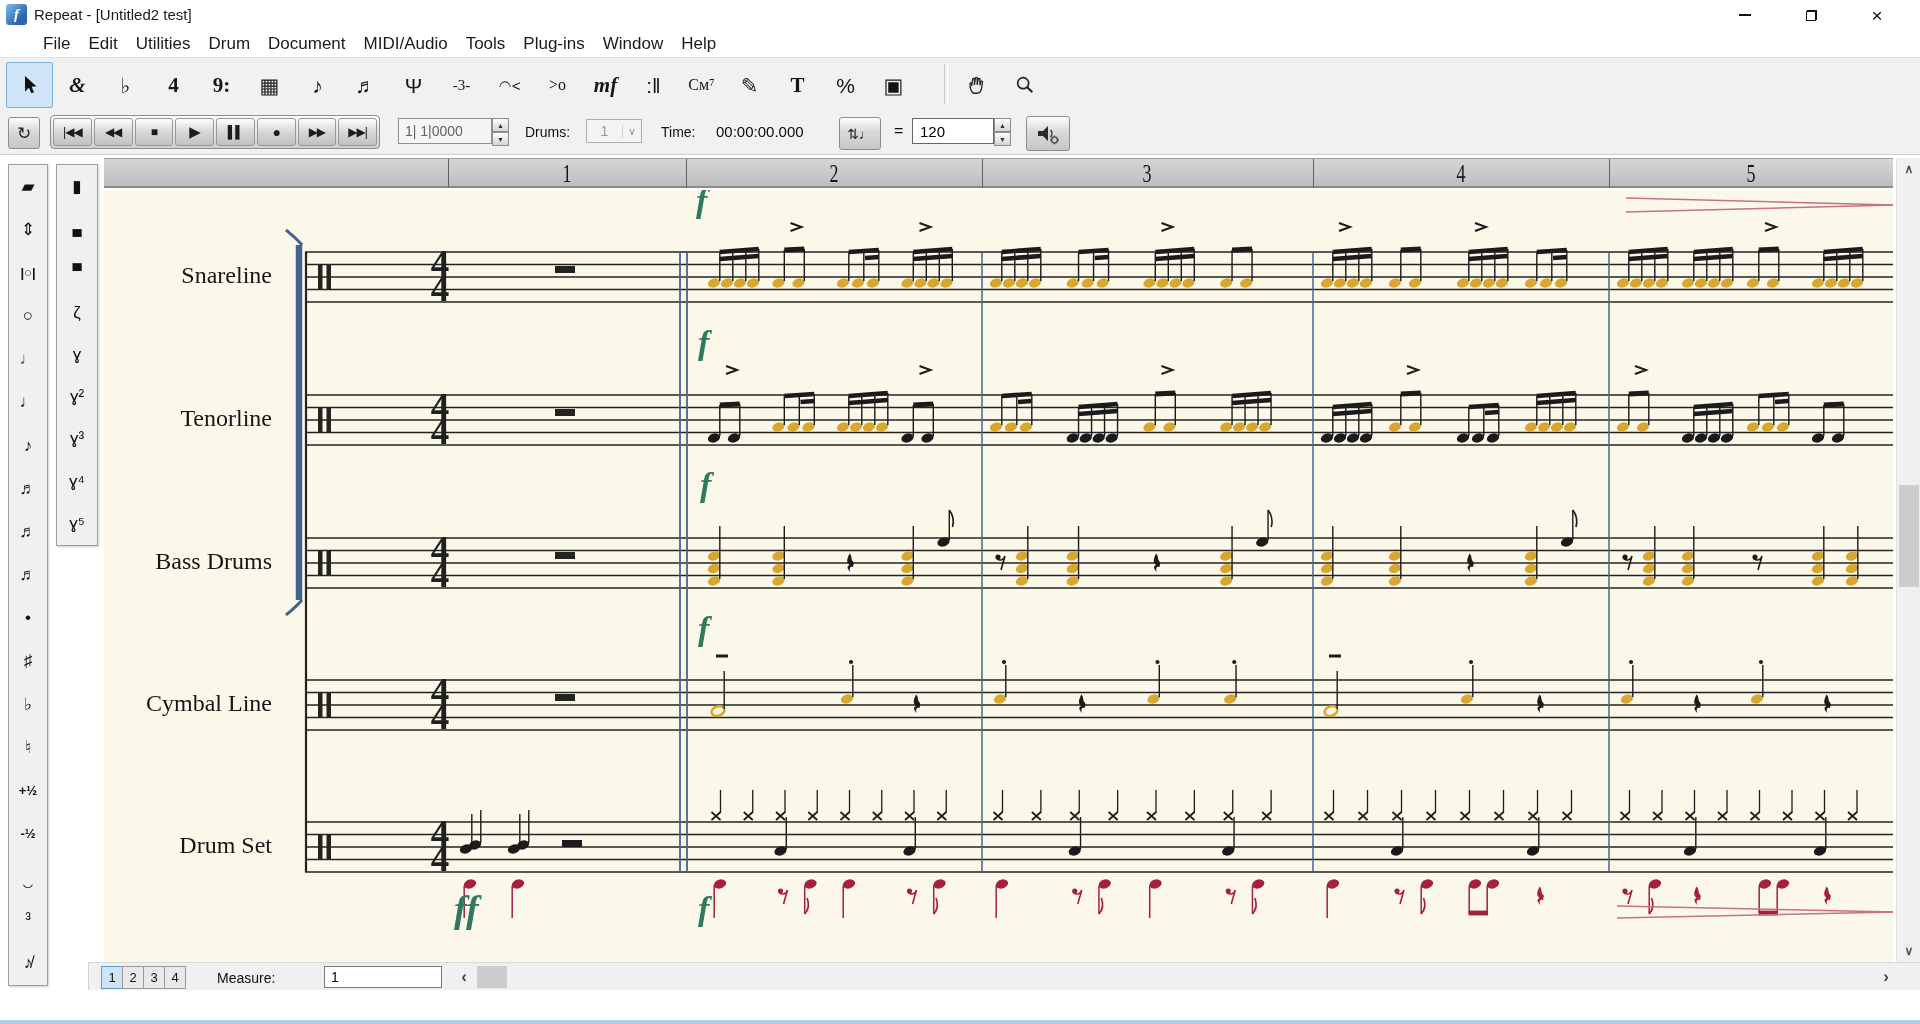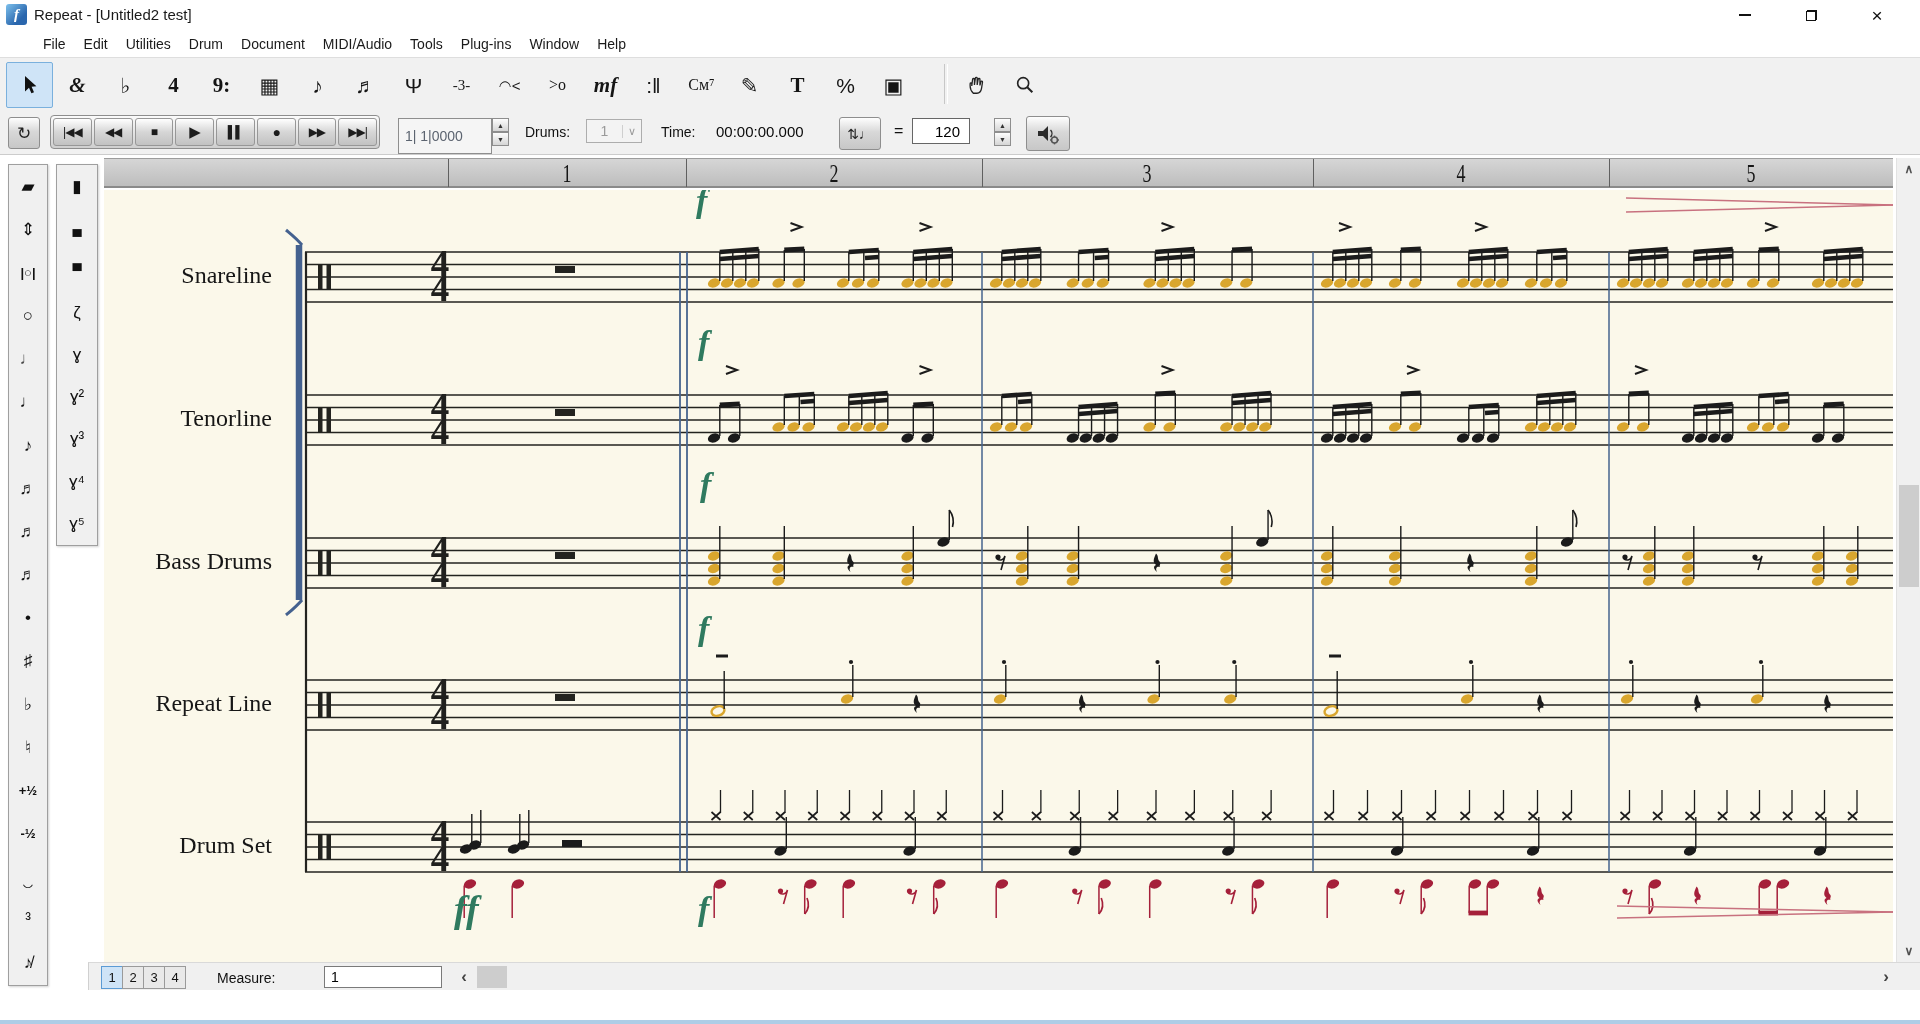--- a/index.html
+++ b/index.html
@@ -16,21 +16,21 @@
   .ico-restore i{position:absolute;left:0;bottom:0;width:8px;height:8px;border:1.2px solid #111;background:#fff;}
   .ico-restore b{position:absolute;right:0;top:0;width:8px;height:8px;border:1.2px solid #111;}
   .x-glyph{font-size:19px;font-weight:300;line-height:1;}
 
   
   #menubar{left:0;top:30px;width:1920px;height:27px;background:#fff;border-bottom:1px solid #e9e9e9;display:flex;align-items:center;}
   #doc-icon{left:8px;top:34px;width:15px;height:19px;background:#f4f8fb;border:1px solid #90a4b8;border-radius:1px;}
   #doc-icon i{position:absolute;left:2px;top:3px;width:9px;height:2px;background:#3a78c2;}
   #doc-icon b{position:absolute;left:2px;top:7px;width:6px;height:2px;background:#c03a3a;}
   #menu-items{margin-left:34px;display:flex;gap:0;}
-  .menu-item{padding:4px 9px;font-size:14px;color:#1a1a1a;}
+  .menu-item{padding:4px 9px;font-size:17px;color:#1a1a1a;}
   .childbtn{top:33px;width:27px;height:21px;background:#fbfcfd;border:1px solid #b9c6d2;display:flex;align-items:center;justify-content:center;color:#5e6e7e;}
   .childbtn .bar-min{width:9px;height:1.5px;background:#5e6e7e;}
   .childbtn .ico-restore{width:9px;height:9px;}
   .childbtn .ico-restore i{width:6px;height:6px;border-color:#5e6e7e;}
   .childbtn .ico-restore b{width:6px;height:6px;border-color:#5e6e7e;}
   .childbtn .x-glyph{font-size:13px;font-weight:700;}
 
   
   #toolbar{left:0;top:57px;width:1920px;height:53px;background:#f1f1f1;border-top:1px solid #dedede;border-bottom:1px solid #d4d4d4;}
   .tbtn{top:4px;width:45px;height:44px;display:flex;align-items:center;justify-content:center;border:1px solid transparent;border-radius:2px;color:#151515;}
@@ -39,31 +39,31 @@
   .serif{font-family:"Liberation Serif",serif;}
   .ital{font-style:italic;font-weight:700;}
   .tb-divider{top:6px;width:2px;height:40px;border-left:1px solid #c7c7c7;border-right:1px solid #fff;}
 
   
   #playbar{left:0;top:110px;width:1920px;height:44px;background:#f1f1f1;border-bottom:1px solid #cccccc;}
   .pb-btn{background:linear-gradient(#fefefe,#d8d8d8 45%,#c7c7c7);border:1px solid #8e8e8e;border-radius:3px;display:flex;align-items:center;justify-content:center;color:#222;}
   #loop-btn{left:8px;top:7px;width:30px;height:30px;font-size:17px;}
   #transport{left:50px;top:5px;width:330px;height:34px;background:linear-gradient(#fbfbfb,#cfcfcf);border:1px solid #8e8e8e;border-radius:4px;display:flex;gap:2px;padding:2px;box-sizing:border-box;}
   .tr-btn{flex:1;background:linear-gradient(#ffffff,#d6d6d6 50%,#c2c2c2);border:1px solid #979797;border-radius:3px;display:flex;align-items:center;justify-content:center;font-size:12px;letter-spacing:-1px;color:#1c1c1c;white-space:nowrap;overflow:hidden;}
-  #counter-box{left:398px;top:8px;width:94px;height:36px;background:#f5f5f5;border:1px solid #8e8e8e;font-size:14px;color:#5c6470;display:flex;align-items:center;padding-left:6px;box-sizing:border-box;}
+  #counter-box{left:398px;top:8px;width:94px;height:26px;background:#f5f5f5;border:1px solid #8e8e8e;font-size:14px;color:#5c6470;display:flex;align-items:center;padding-left:6px;box-sizing:border-box;}
   .spinner{top:8px;width:17px;height:28px;display:flex;flex-direction:column;}
   .spinner span{flex:1;background:linear-gradient(#fdfdfd,#d5d5d5);border:1px solid #8e8e8e;font-size:7px;display:flex;align-items:center;justify-content:center;color:#333;}
   .pb-label{top:14px;font-size:14px;color:#111;}
   #repeat-dd{left:586px;top:9px;width:56px;height:24px;background:#f3f3f3;border:1px solid #adadad;display:flex;align-items:center;box-sizing:border-box;}
   #repeat-dd .val{flex:1;text-align:center;color:#9a9a9a;font-size:14px;}
   #repeat-dd .caret{width:18px;border-left:1px solid #cfcfcf;color:#9a9a9a;font-size:11px;text-align:center;}
   #time-value{left:716px;top:13px;font-size:15px;color:#0a0a0a;font-weight:500;}
   #tempo-btn{left:839px;top:7px;width:40px;height:31px;font-size:14px;}
   #equals{left:894px;top:12px;font-size:16px;color:#111;}
-  #tempo-input{left:912px;top:8px;width:58px;height:26px;border:1px solid #666;background:#fff;font-size:15px;padding:0 0 0 22px;box-sizing:border-box;font-family:"Liberation Sans",sans-serif;}
+  #tempo-input{left:912px;top:8px;width:82px;height:26px;border:1px solid #666;background:#fff;font-size:15px;padding:0 0 0 7px;box-sizing:border-box;font-family:"Liberation Sans",sans-serif;}
   #speaker-btn{left:1026px;top:6px;width:42px;height:33px;}
 
   
   #ruler{left:104px;top:158px;width:1789px;height:30px;background:linear-gradient(#d6d6d6,#bdbdbd);border-top:1px solid #9d9d9d;border-bottom:2px solid #8a8a8a;box-sizing:border-box;}
   .ruler-div{top:0;width:1px;height:28px;background:#606060;}
   .ruler-num{top:1px;width:60px;text-align:center;font-family:"Liberation Serif",serif;font-size:25px;font-weight:400;color:#161616;transform:scaleX(.72);}
 
   
   .palette{background:#f0f0f0;border:1px solid #9f9f9f;box-shadow:1px 1px 2px rgba(0,0,0,.18);display:flex;flex-direction:column;}
   #palette-notes{left:8px;top:164px;width:38px;height:820px;}
@@ -691,21 +691,21 @@
         <g stroke="#C8717F" stroke-width="1.4">
           <line x1="1513" y1="716" x2="1789" y2="722"></line>
             <line x1="1513" y1="728" x2="1789" y2="722"></line>
         </g>
       </g>
       </svg>
 
     <span class="slabel" style="top:72px;">Snareline</span>
     <span class="slabel" style="top:215px;">Tenorline</span>
     <span class="slabel" style="top:358px;">Bass Drums</span>
-    <span class="slabel" style="top:500px;">Repeat Line</span>
+    <span class="slabel" style="top:500px;">Cymbal Line</span>
     <span class="slabel" style="top:642px;">Drum Set</span>
 
     <span class="dyn" style="left:592px;top:-6px;">f</span>
     <span class="dyn" style="left:594px;top:136px;">f</span>
     <span class="dyn" style="left:596px;top:278px;">f</span>
     <span class="dyn" style="left:594px;top:422px;">f</span>
     <span class="dyn" style="left:594px;top:702px;">f</span>
     <span class="dyn big" style="left:350px;top:700px;">ff</span>
   </div>
 

